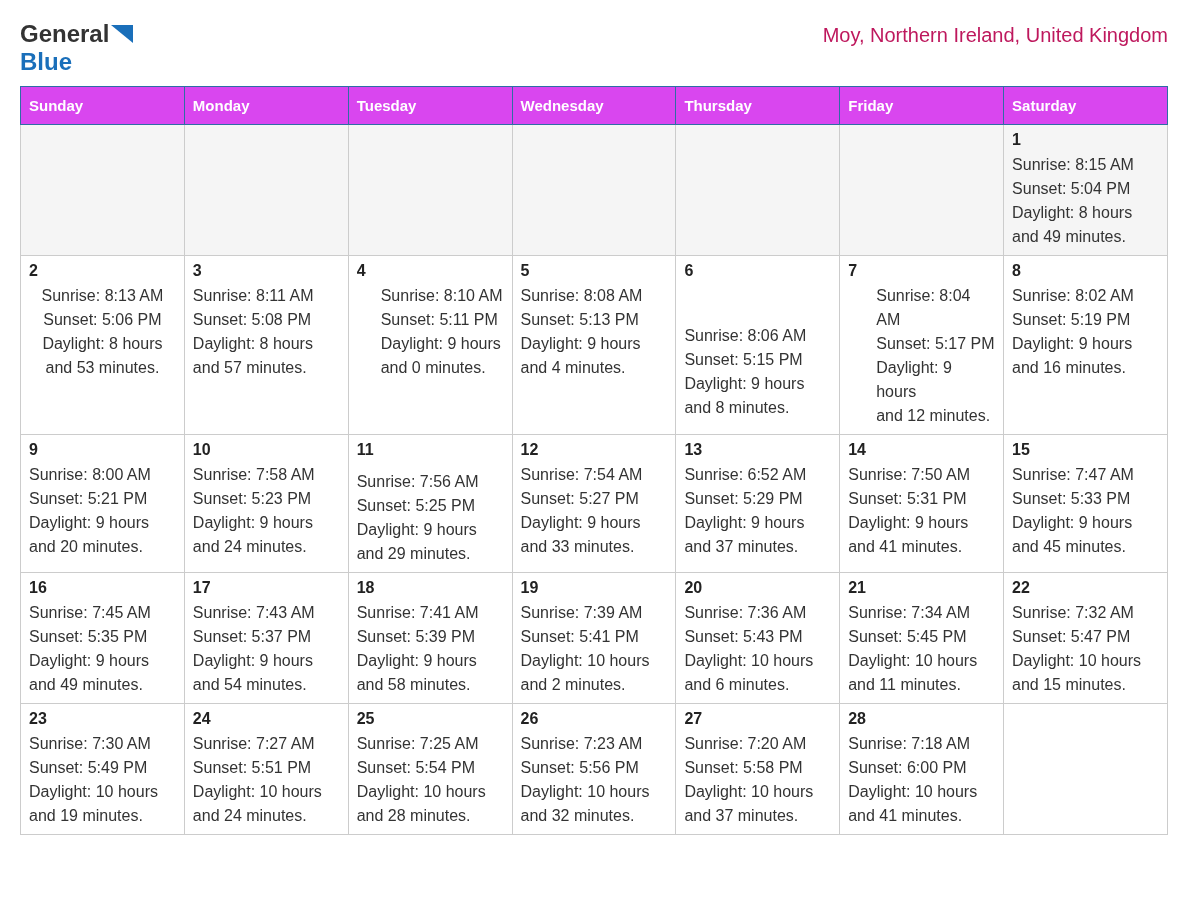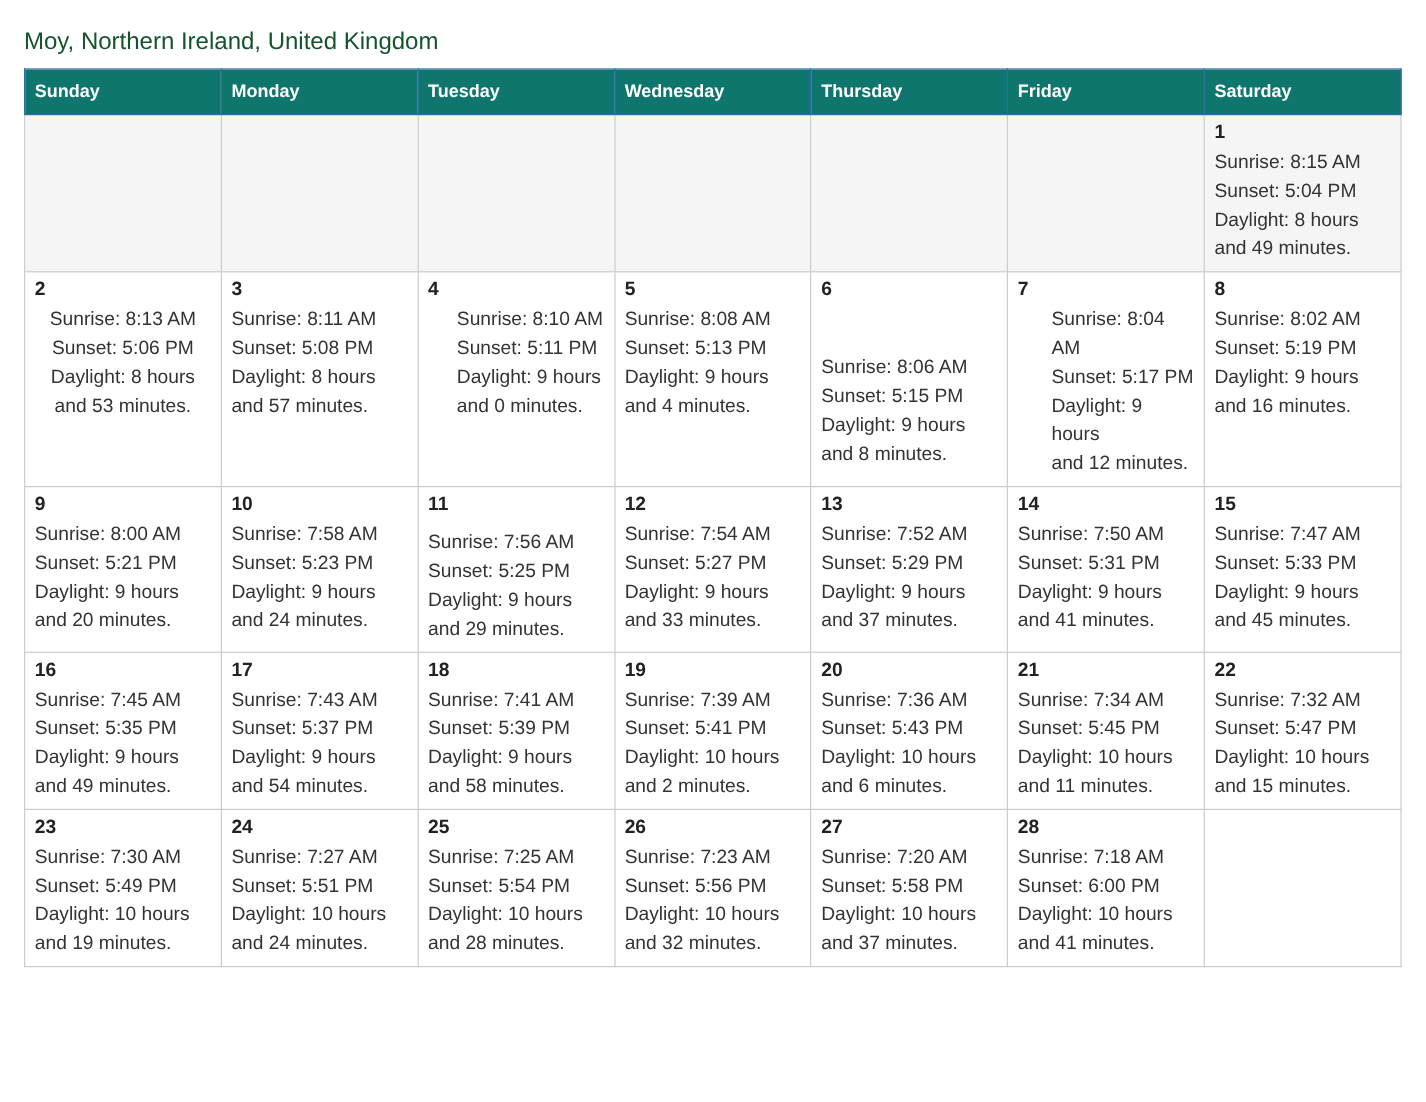--- a/index.html
+++ b/index.html
@@ -29,30 +29,30 @@
       text-align: right;
     }
     .month-title {
       font-size: 48px;
       font-weight: bold;
       color: #222;
       line-height: 1.1;
     }
     .location {
       font-size: 20px;
-      color: #14532d;
+      color: #be185d;
       margin-top: 4px;
     }
     .calendar {
       width: 100%;
       border-collapse: collapse;
       table-layout: fixed;
     }
     .calendar thead th {
-      background-color: #0f766e;
+      background-color: #d946ef;
       color: #fff;
       font-size: 15px;
       font-weight: bold;
       padding: 10px 8px;
       text-align: left;
       border: 1px solid #2e6da4;
     }
     .calendar tbody td {
       border: 1px solid #ccc;
       vertical-align: top;
@@ -78,20 +78,31 @@
       color: #333;
     }
     .empty-cell {
       background: #f9f9f9;
     }
   </style>
 </head>
 <body>
 
 <div class="header">
+  <div class="logo">
+    <div class="logo-row">
+      <span style="font-size:24px;font-weight:bold;color:#333;">General</span>
+      <svg width="22" height="18" viewBox="0 0 22 18" style="margin-left:2px;">
+        <polygon points="0,0 22,0 22,18" fill="#1a6fba"></polygon>
+      </svg>
+    </div>
+    <div>
+      <span style="font-size:24px;font-weight:bold;color:#1a6fba;">Blue</span>
+    </div>
+  </div>
   <div class="title-area">
     <div class="location">Moy, Northern Ireland, United Kingdom</div>
   </div>
 </div>
 
 <table class="calendar">
   <thead>
     <tr>
       <th>Sunday</th>
       <th>Monday</th>
@@ -193,21 +204,21 @@
         </td>
         <td>
           <span class="day-number">12</span>
           <div class="day-info" style="white-space: pre-line;">Sunrise: 7:54 AM
 Sunset: 5:27 PM
 Daylight: 9 hours
 and 33 minutes.</div>
         </td>
         <td>
           <span class="day-number">13</span>
-          <div class="day-info" style="white-space: pre-line;">Sunrise: 7:52 AM
+          <div class="day-info" style="white-space: pre-line;">Sunrise: 6:52 AM
 Sunset: 5:29 PM
 Daylight: 9 hours
 and 37 minutes.</div>
         </td>
         <td>
           <span class="day-number">14</span>
           <div class="day-info" style="white-space: pre-line;">Sunrise: 7:50 AM
 Sunset: 5:31 PM
 Daylight: 9 hours
 and 41 minutes.</div>

